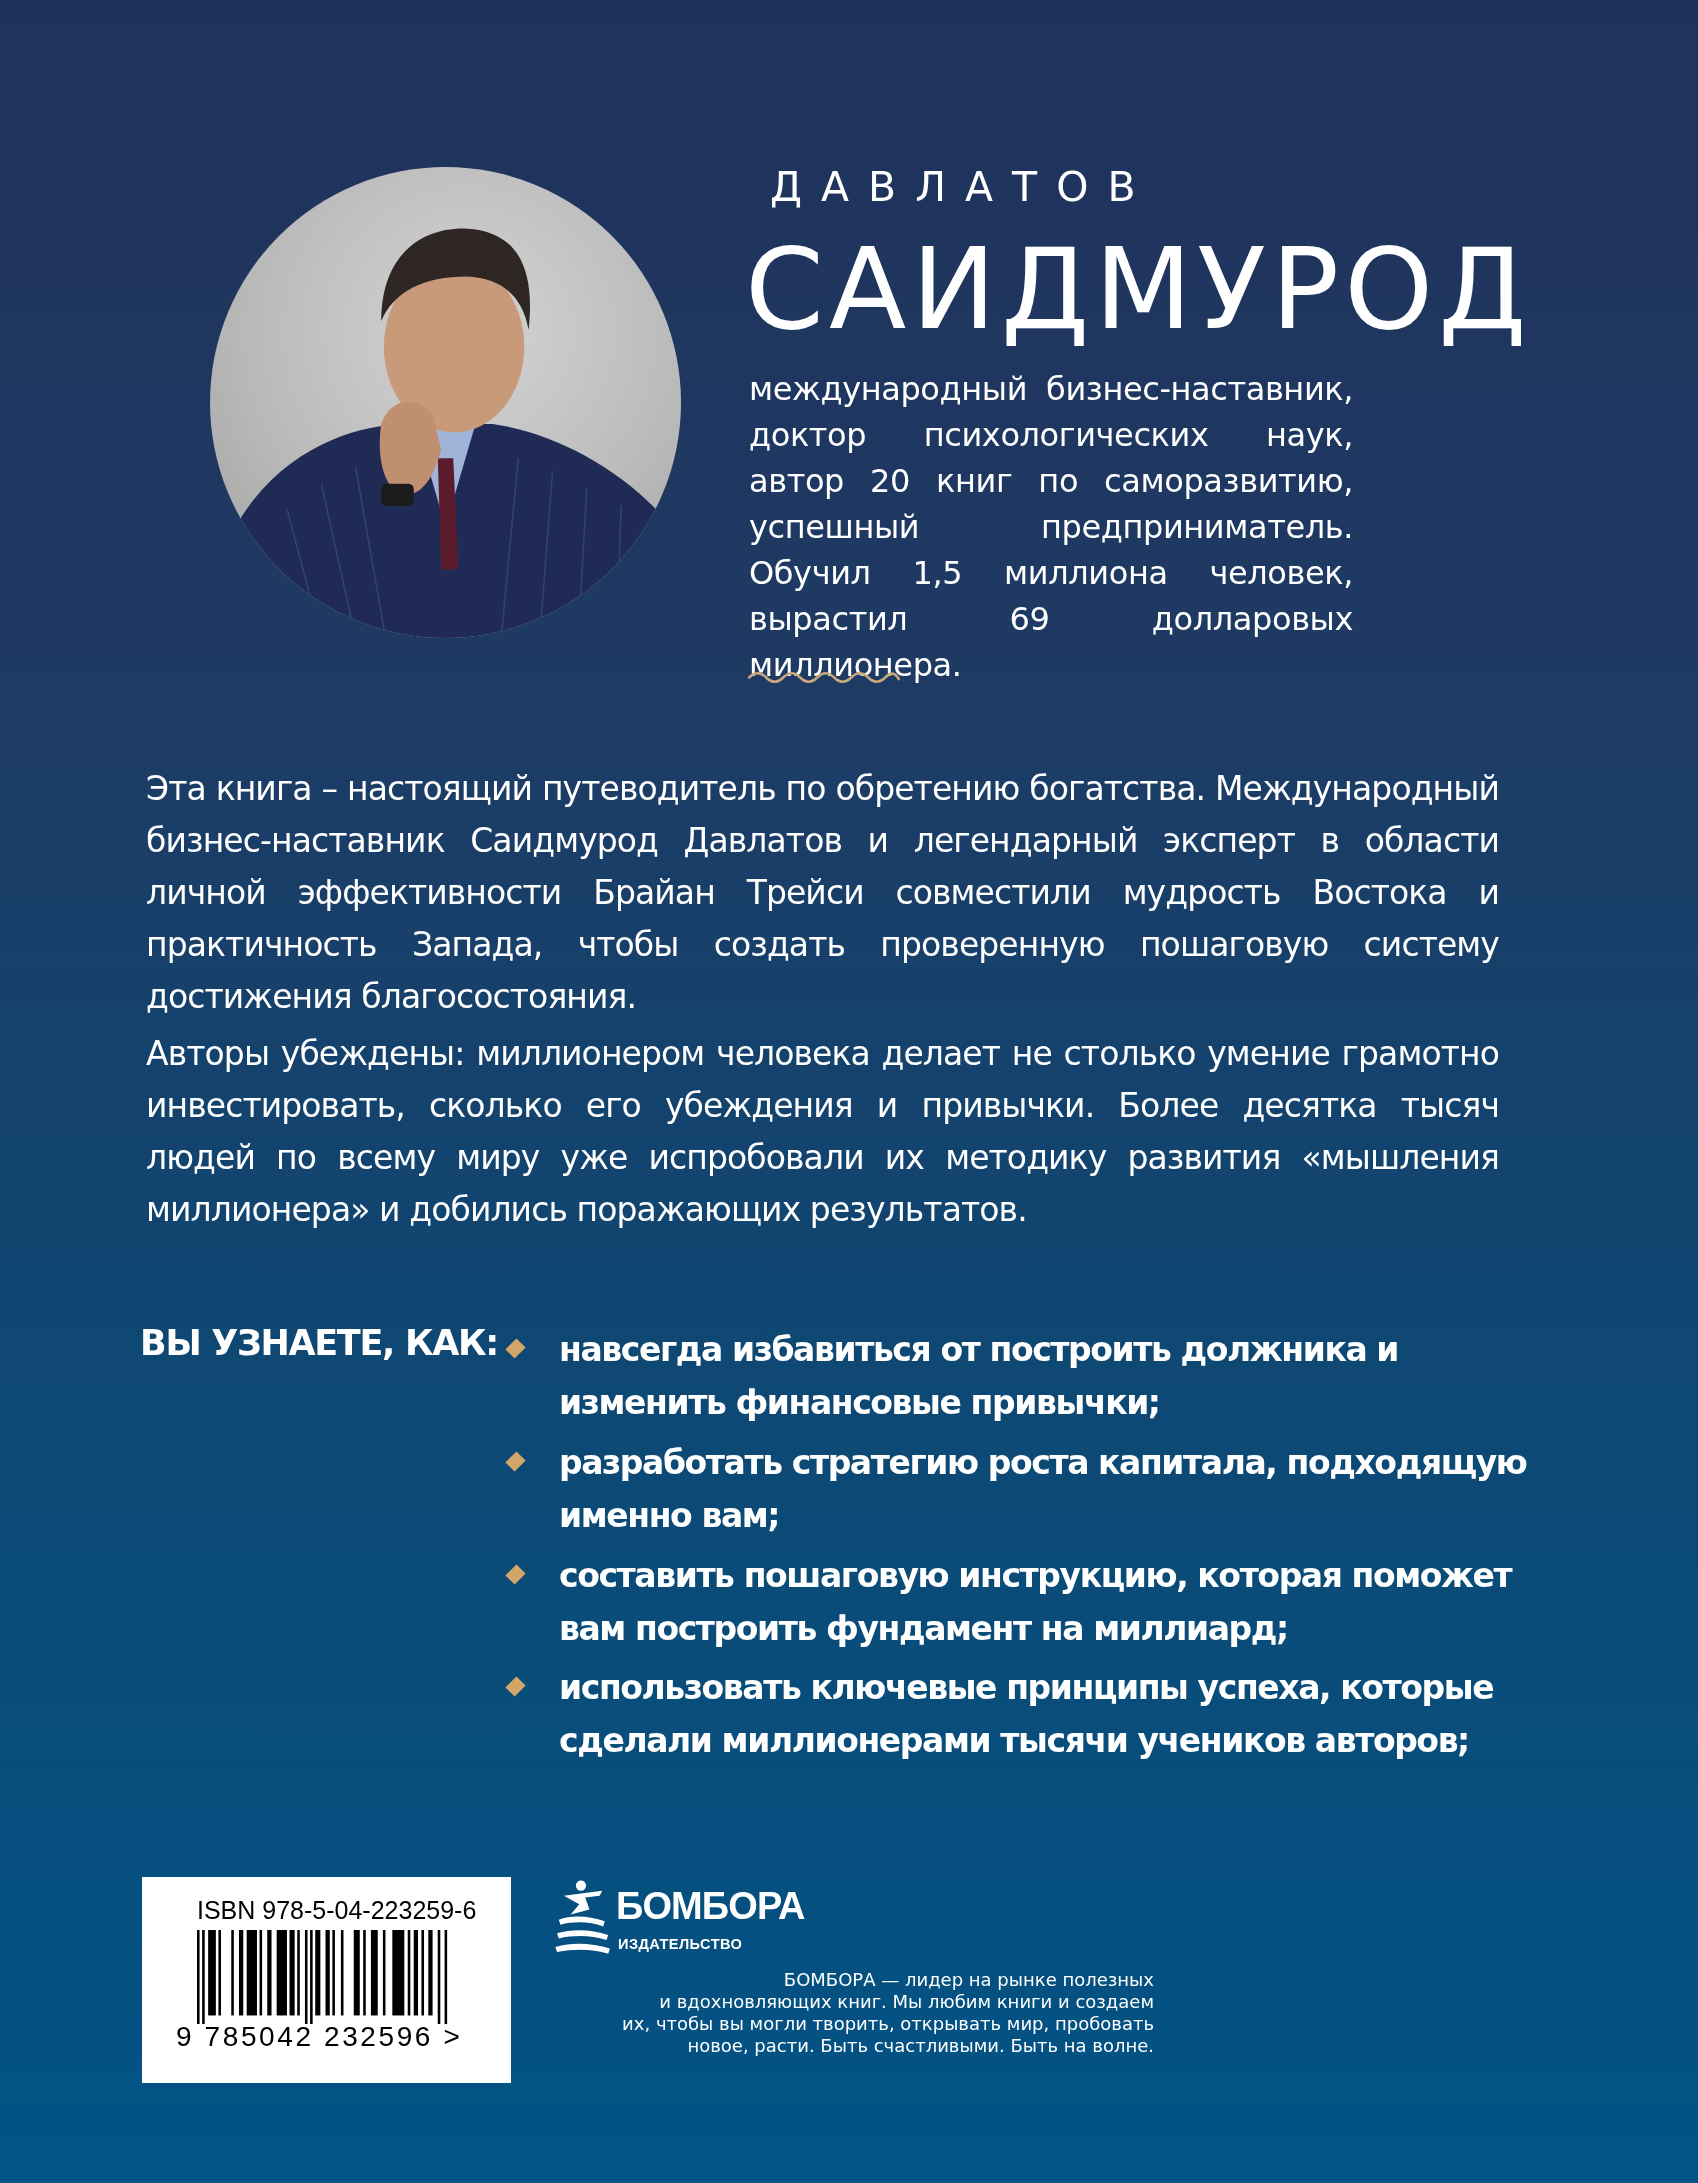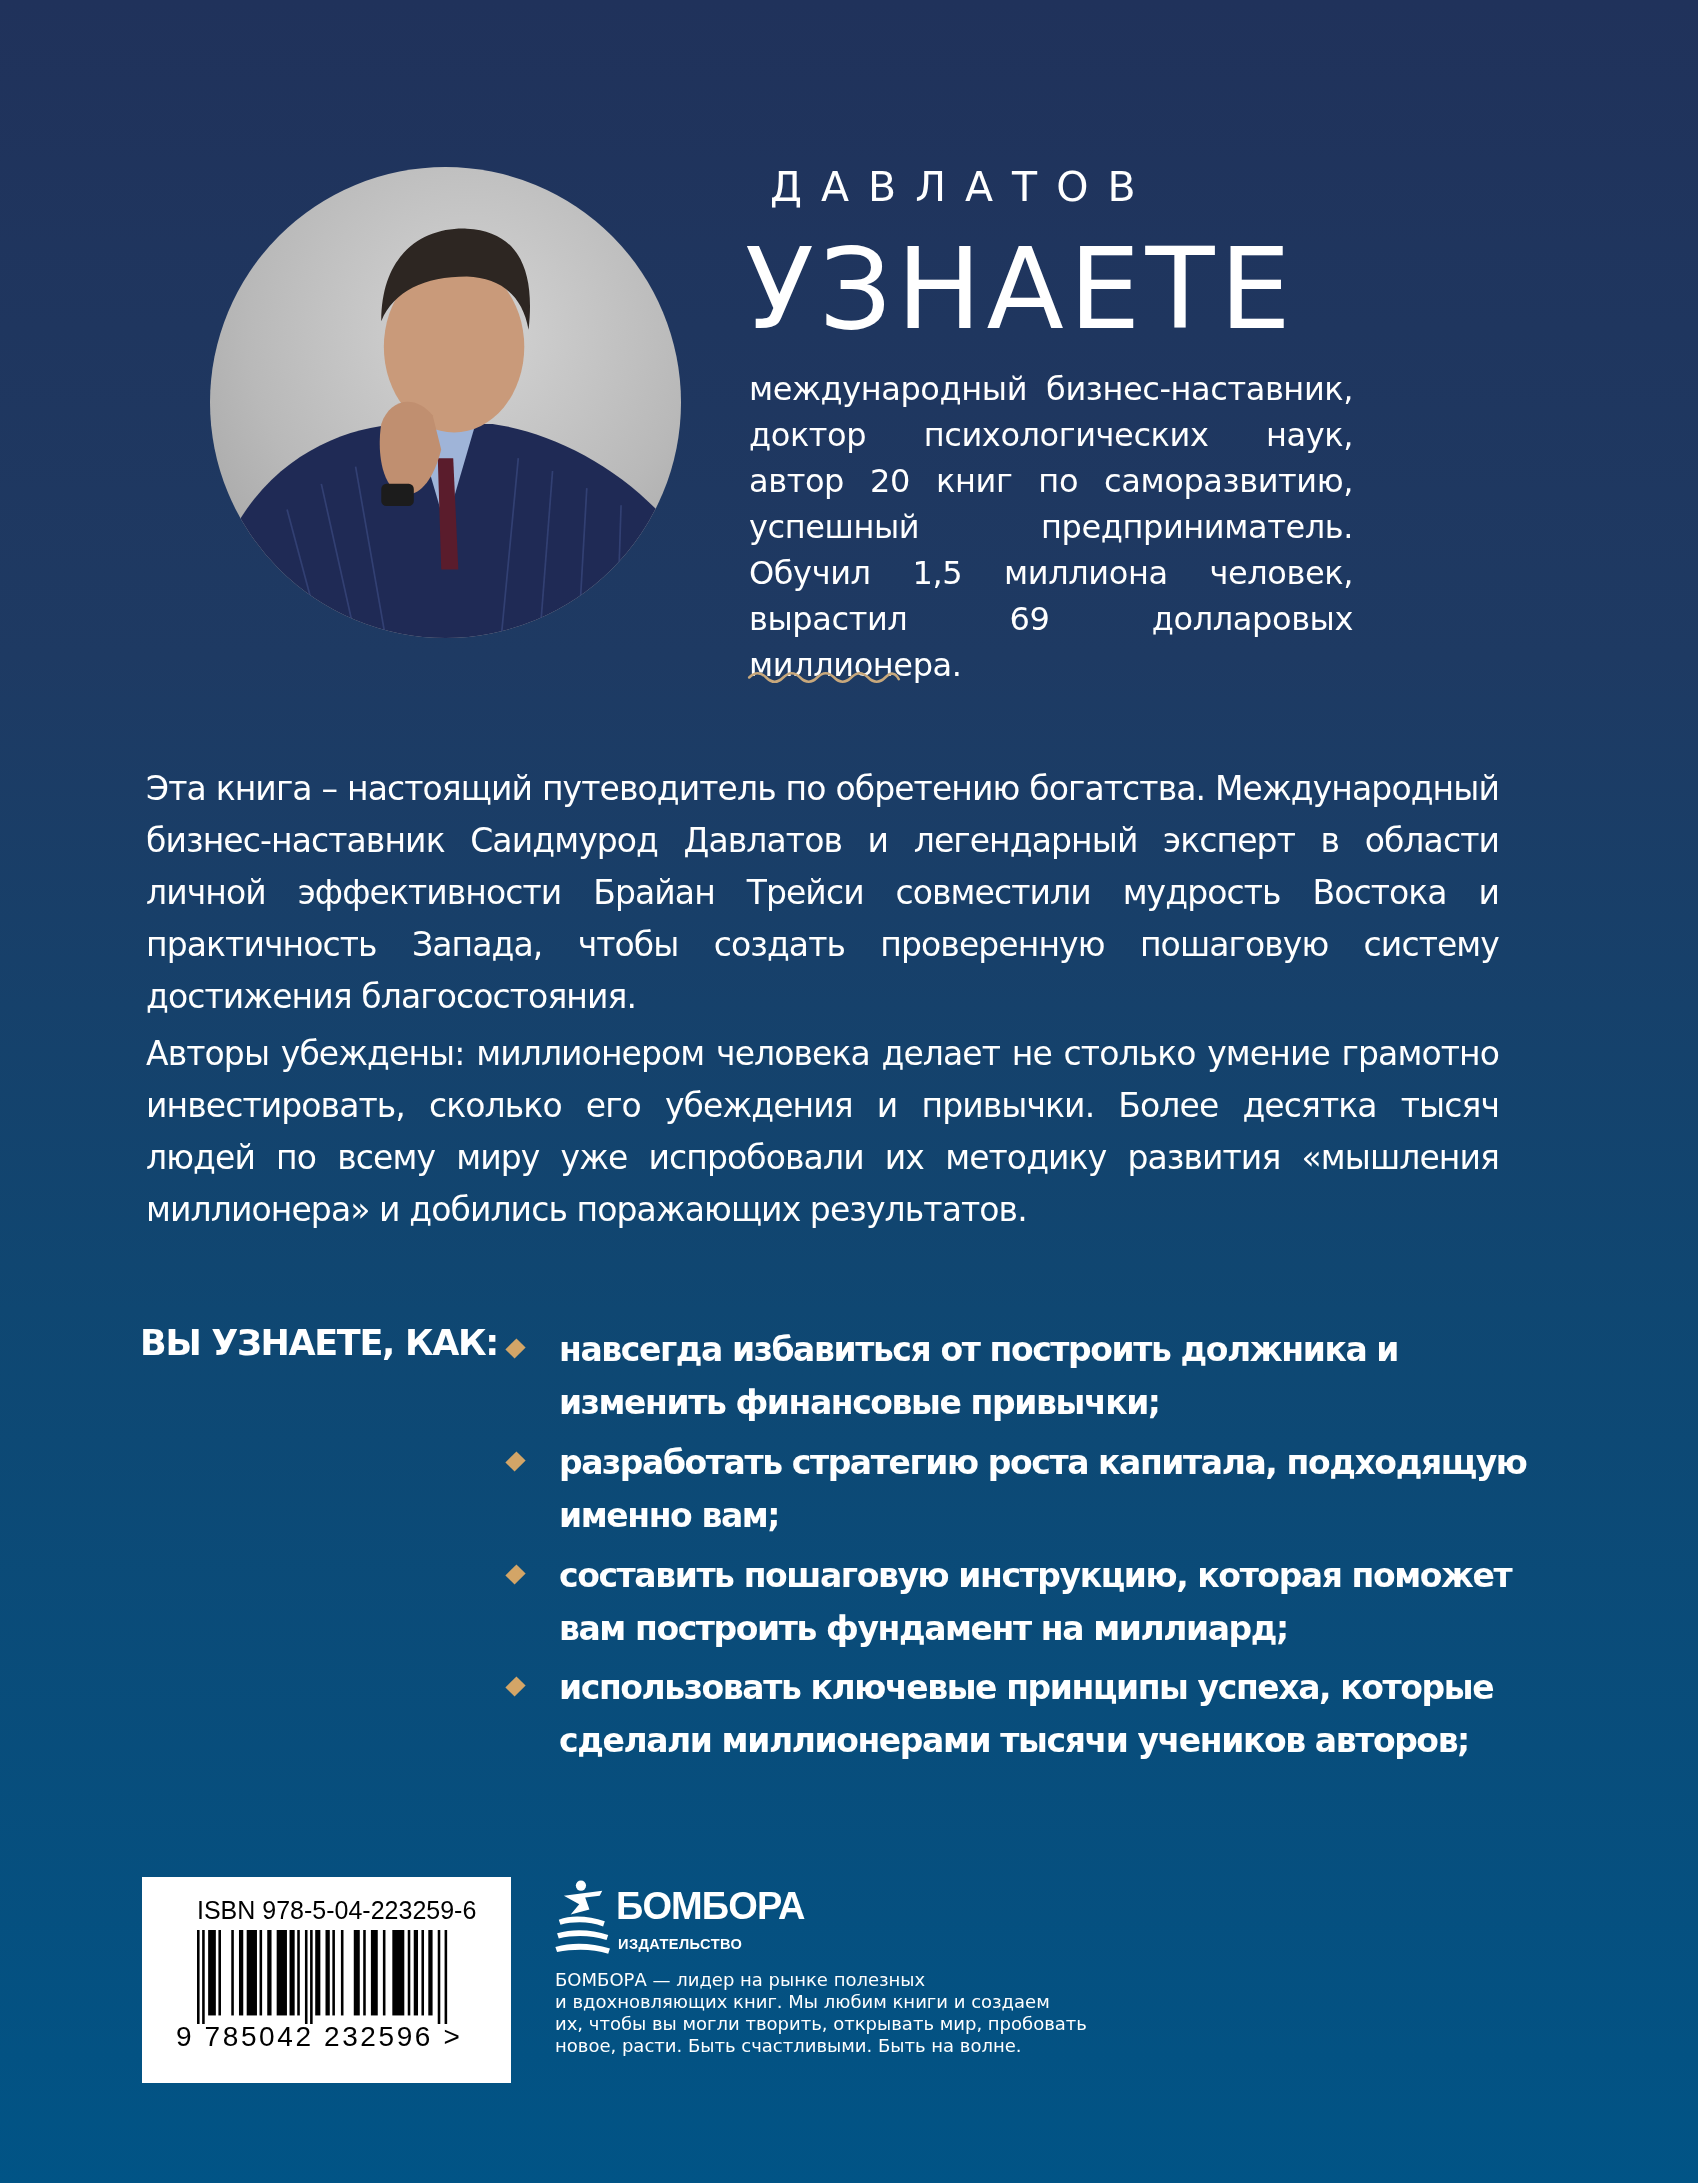--- a/index.html
+++ b/index.html
@@ -71,21 +71,21 @@
   .pub-name {
     left: 616px; top: 1885px; font-size: 38px; font-weight: bold; letter-spacing: -0.9px;
     font-family: "Liberation Sans", sans-serif;
   }
   .pub-sub {
     left: 618px; top: 1936px; font-size: 14.6px; font-weight: bold; letter-spacing: 0.4px;
     font-family: "Liberation Sans", sans-serif;
   }
   .pub-desc {
     left: 555px; top: 1969px; width: 599px;
-    font-size: 18px; line-height: 22px; font-family: "DejaVu Sans", sans-serif;
+    font-size: 18px; line-height: 22px; font-family: "DejaVu Sans", sans-serif; text-align: right;
   }
   .pub-desc span { display: block; }
 </style>
 </head>
 <body>
 
 <div class="abs portrait">
   <svg viewBox="0 0 550 550">
 
     <path d="M30 420 C80 330 170 300 230 300 L330 300 C400 310 480 350 540 420 L550 550 L0 550 Z" fill="#1f2a55"></path>
@@ -104,21 +104,21 @@
 
     <ellipse cx="285" cy="210" rx="82" ry="100" fill="#c99a7a"></ellipse>
     <path d="M200 180 C200 100 250 70 300 72 C360 75 380 120 372 190 C365 150 340 130 300 128 C250 128 215 145 200 180 Z" fill="#2d2622"></path>
 
     <path d="M200 300 C210 270 240 265 260 290 L270 330 C260 370 240 390 220 380 C200 370 195 330 200 300 Z" fill="#c08f70"></path>
     <rect x="200" y="370" width="38" height="26" rx="6" fill="#1c1c1c"></rect>
   </svg>
 </div>
 
 <div class="abs first-name">ДАВЛАТОВ</div>
-<div class="abs last-name">УЗНАЕТЕ</div>
+<div class="abs last-name">САИДМУРОД</div>
 <div class="abs bio">международный бизнес-наставник, доктор психологических наук, автор 20 книг по саморазвитию, успешный предприниматель. Обучил 1,5 миллиона человек, вырастил 69 долларовых миллионера.</div>
 
 <svg class="abs wave" viewBox="0 0 180 20">
   <path d="M2 10 Q 12 0 22 10 T 42 10 T 62 10 T 82 10 T 102 10 T 122 10 T 142 10 T 162 10 T 178 12" fill="none" stroke="#c8a87c" stroke-width="3" stroke-linecap="round"></path>
 </svg>
 
 <div class="abs para para1">Эта книга – настоящий путеводитель по обретению богатства. Международный бизнес-наставник Саидмурод Давлатов и легендарный эксперт в области личной эффективности Брайан Трейси совместили мудрость Востока и практичность Запада, чтобы создать проверенную пошаговую систему достижения благосостояния.</div>
 <div class="abs para para2">Авторы убеждены: миллионером человека делает не столько умение грамотно инвестировать, сколько его убеждения и привычки. Более десятка тысяч людей по всему миру уже испробовали их методику развития «мышления миллионера» и добились поражающих результатов.</div>
 
 <div class="abs learn-title">ВЫ УЗНАЕТЕ, КАК:</div>

